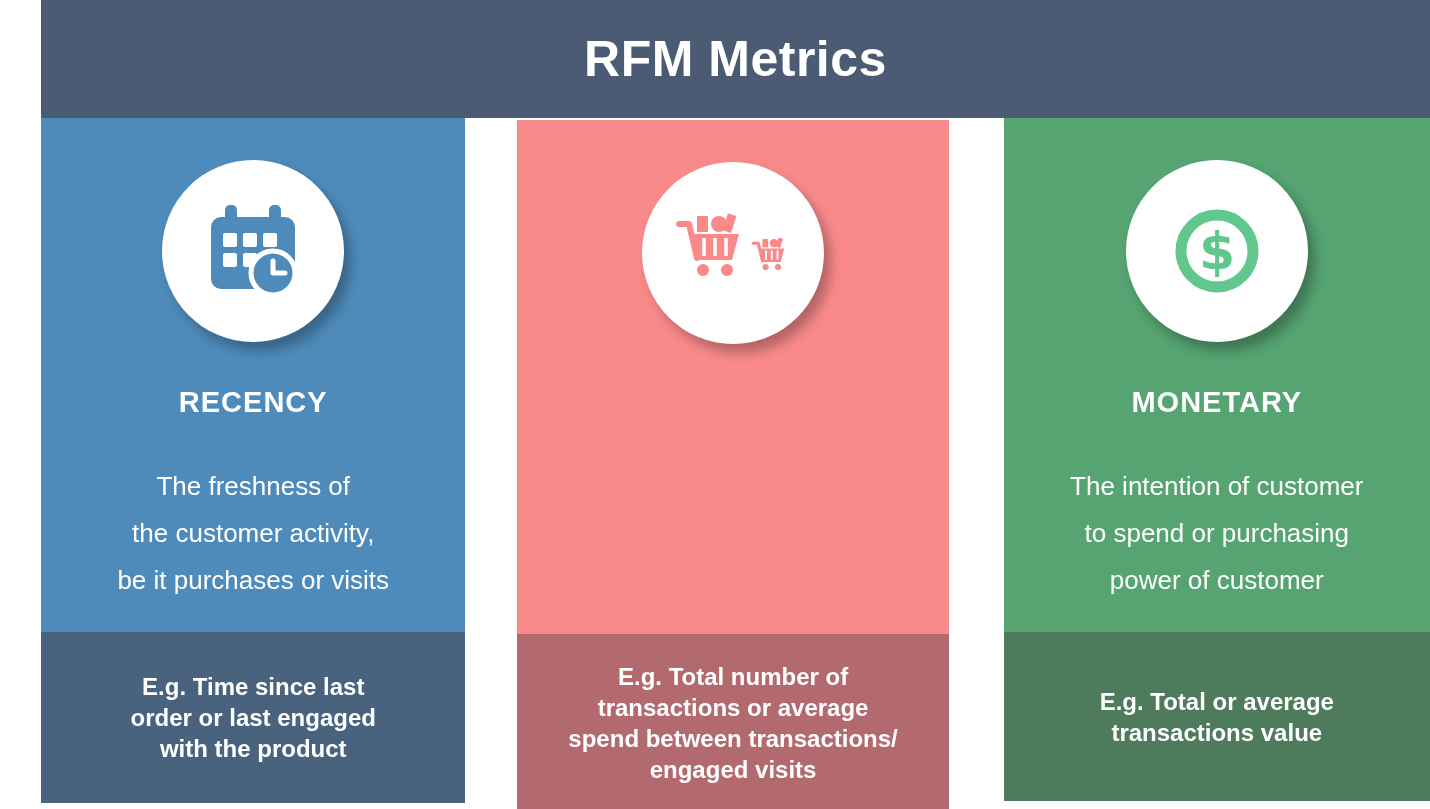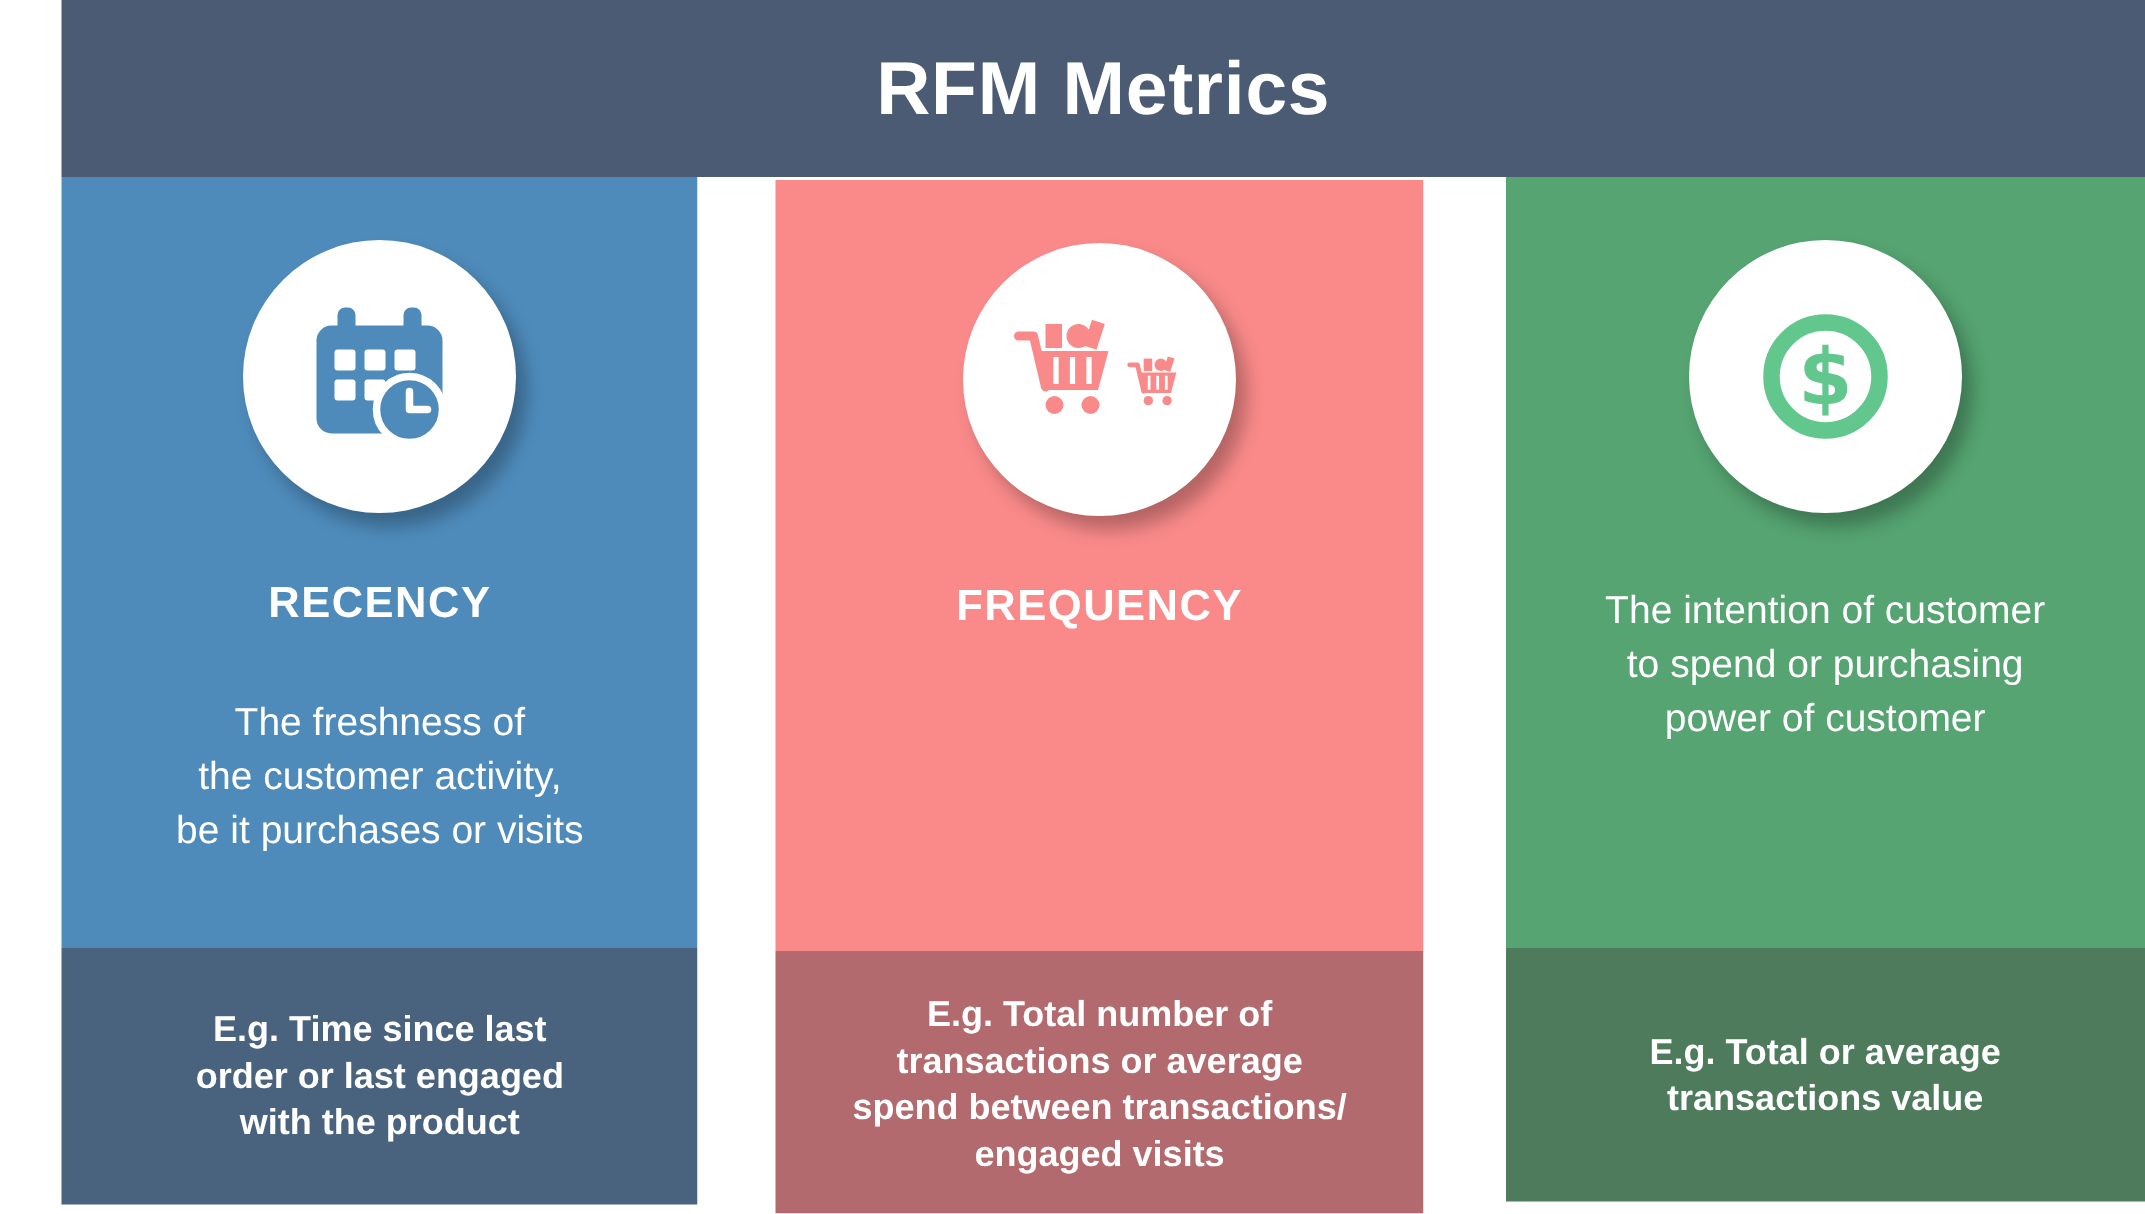--- a/index.html
+++ b/index.html
@@ -36,21 +36,21 @@
     margin-top: 42px;
     display: flex; align-items: center; justify-content: center;
     box-shadow: 7px 9px 12px rgba(0,0,0,0.28);
     color: var(--icon);
   }
   .col-title {
     font-size: 29px; font-weight: bold; letter-spacing: 1px;
     margin-top: 46px; line-height: 1;
   }
   .col-desc {
-    font-size: 26px; line-height: 36px; font-weight: 400;
+    font-size: 26px; line-height: 47px; font-weight: 400;
     margin-top: 46px; white-space: pre-line;
   }
 
   .footer {
     background: var(--footer);
     color: #ffffff;
     display: flex; align-items: center; justify-content: center;
     text-align: center;
   }
   .footer-h0 { height: 171px; }
@@ -116,40 +116,40 @@
                 <line x1="40" y1="24" x2="40" y2="42" stroke="#ffffff" stroke-width="3.5"></line>
                 <line x1="51" y1="24" x2="51" y2="42" stroke="#ffffff" stroke-width="3.5"></line>
                 <circle cx="28" cy="56" r="6" fill="currentColor"></circle>
                 <circle cx="52" cy="56" r="6" fill="currentColor"></circle>
               </g>
             </defs>
             <use href="#cartg" x="2" y="16"></use>
             <use href="#cartg" transform="translate(78,40) scale(0.52)"></use>
           </svg>
         </div>
-        <h2 class="col-title">FREQUENCY</h2>
       </div>
       <div class="footer footer-h1">
         <p class="col-example">E.g. Total number of
 transactions or average
 spend between transactions/
 engaged visits</p>
       </div>
     </section>
 
     <div class="gap gap-b"></div>
 
     <section class="column col-w2" style="--main: #55A471; --footer: #4D7B5B; --icon: #62C78C;">
       <div class="main">
         <div class="icon-circle">
           <svg width="110" height="110" viewBox="0 0 110 110">
             <circle cx="55" cy="55" r="36" fill="none" stroke="currentColor" stroke-width="11"></circle>
             <text x="55" y="73" text-anchor="middle" font-size="52" font-weight="bold" fill="currentColor" font-family="'DejaVu Sans', sans-serif">$</text>
           </svg>
         </div>
+        <h2 class="col-title">MONETARY</h2>
         <p class="col-desc">The intention of customer
 to spend or purchasing
 power of customer</p>
       </div>
       <div class="footer footer-h2">
         <p class="col-example">E.g. Total or average
 transactions value</p>
       </div>
     </section>
 

